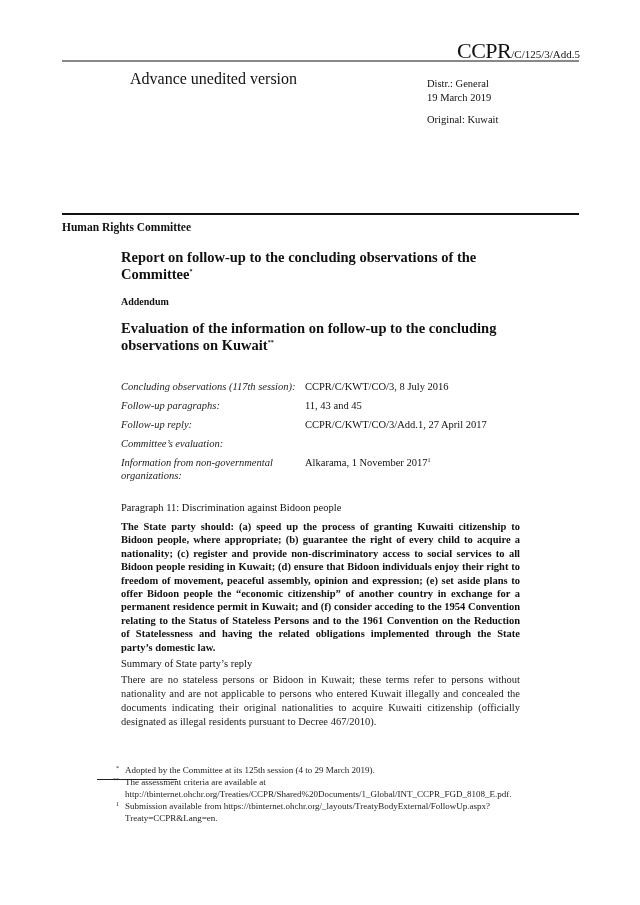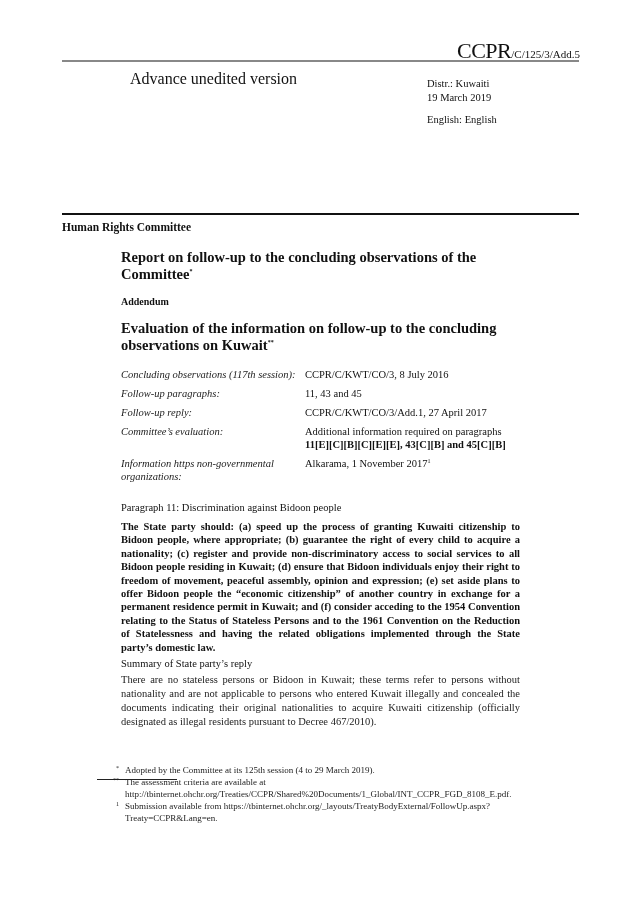--- a/index.html
+++ b/index.html
@@ -12,21 +12,21 @@
     .top-rule { left: 62px; top: 60px; width: 517px; height: 2px; background: #888; }
     .advance { left: 130px; top: 70px; font-size: 16px; }
     .distr { left: 427px; top: 77px; font-size: 10.5px; line-height: 14px; }
     .distr .gap { margin-top: 8px; }
     .mid-rule { left: 62px; top: 213px; width: 517px; height: 2px; background: #111; }
     .body-title { left: 62px; top: 221px; font-size: 11.5px; font-weight: bold; }
     .report-title { left: 121px; top: 249px; font-size: 14.5px; font-weight: bold; line-height: 17px; width: 420px; }
     sup { font-size: 6px; vertical-align: super; line-height: 0; }
     .addendum { left: 121px; top: 296px; font-size: 10px; font-weight: bold; text-align: right; }
     .eval-title { left: 121px; top: 320px; font-size: 14.5px; font-weight: bold; line-height: 17px; width: 420px; }
-    .meta { left: 121px; top: 368px; width: 400px; font-size: 10.5px; }
+    .meta { left: 121px; top: 380px; width: 400px; font-size: 10.5px; }
     .meta-row { display: flex; margin-bottom: 6px; line-height: 13px; }
     .meta-row .k { width: 184px; font-style: italic; color: #222; }
     .meta-row .v { flex: 1; }
     .para-heading { left: 121px; top: 502px; font-size: 10.5px; font-weight: normal; }
     .para-text { left: 121px; top: 520px; width: 399px; font-size: 10.5px; font-weight: bold; line-height: 13.4px; text-align: justify; }
     .summary-heading { left: 121px; top: 658px; font-size: 10.5px; font-weight: normal; }
     .summary-text { left: 121px; top: 673px; width: 399px; font-size: 10.5px; line-height: 14px; text-align: justify; color: #222; }
     .fn-rule { left: 97px; top: 779px; width: 80px; height: 1px; background: #222; }
     .footnotes { left: 97px; top: 764px; width: 420px; font-size: 9px; line-height: 12px; color: #222; }
     .fn { display: flex; }
@@ -37,23 +37,23 @@
 <body>
 
 <div class="abs symbol">
   <span class="big">CCPR</span><span class="small">/C/125/3/Add.5</span>
 </div>
 <div class="abs top-rule"></div>
 
 <div class="abs advance">Advance unedited version</div>
 
 <div class="abs distr">
-  <div>Distr.: Kuwaiti</div>
+  <div>Distr.: General</div>
   <div>19 March 2019</div>
-  <div class="gap">English: English</div>
+  <div class="gap">Original: Kuwait</div>
 </div>
 
 <div class="abs mid-rule"></div>
 <div class="abs body-title">Human Rights Committee</div>
 
 <div class="abs report-title">
   <span>Report on follow-up to the concluding observations of the Committee</span><sup>*</sup>
 </div>
 
 <div class="abs addendum">Addendum</div>
@@ -70,27 +70,23 @@
   <div class="meta-row">
     <div class="k">Follow-up paragraphs:</div>
     <div class="v">11, 43 and 45</div>
   </div>
   <div class="meta-row">
     <div class="k">Follow-up reply:</div>
     <div class="v">CCPR/C/KWT/CO/3/Add.1, 27 April 2017</div>
   </div>
   <div class="meta-row">
     <div class="k">Committee’s evaluation:</div>
-    <div class="v">
-      <div>Additional information required on paragraphs</div>
-      <div style="font-weight:bold">11[E][C][B][C][E][E], 43[C][B] and 45[C][B]</div>
-    </div>
   </div>
   <div class="meta-row">
-    <div class="k">Information https non-governmental organizations:</div>
+    <div class="k">Information from non-governmental organizations:</div>
     <div class="v">
       <span>Alkarama, 1 November 2017</span><sup>1</sup>
     </div>
   </div>
 </div>
 
 <div class="abs para-heading">Paragraph 11: Discrimination against Bidoon people</div>
 <div class="abs para-text">The State party should: (a) speed up the process of granting Kuwaiti citizenship to Bidoon people, where appropriate; (b) guarantee the right of every child to acquire a nationality; (c) register and provide non-discriminatory access to social services to all Bidoon people residing in Kuwait; (d) ensure that Bidoon individuals enjoy their right to freedom of movement, peaceful assembly, opinion and expression; (e) set aside plans to offer Bidoon people the “economic citizenship” of another country in exchange for a permanent residence permit in Kuwait; and (f) consider acceding to the 1954 Convention relating to the Status of Stateless Persons and to the 1961 Convention on the Reduction of Statelessness and having the related obligations implemented through the State party’s domestic law.</div>
 
 <div class="abs summary-heading">Summary of State party’s reply</div>

